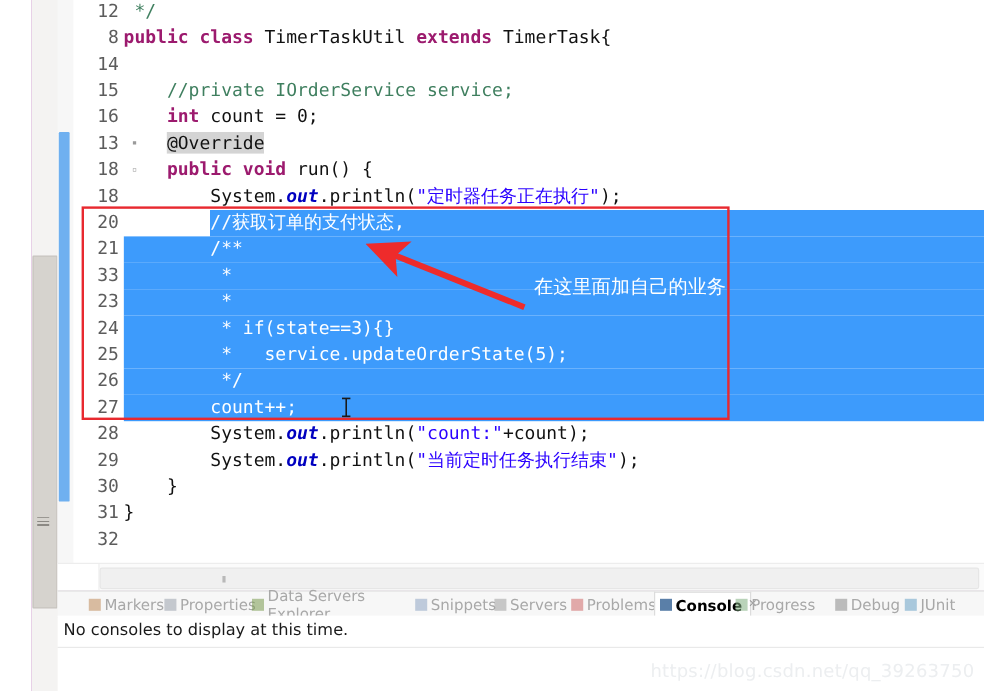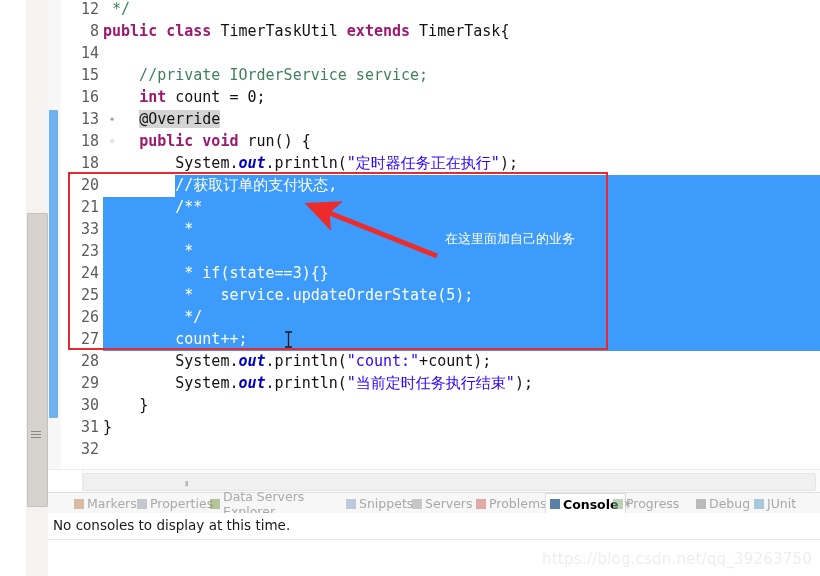--- a/index.html
+++ b/index.html
@@ -47,21 +47,21 @@
   
   .sel{position:absolute;background:#3d9bfc;}
   .sel-txt{position:absolute;white-space:pre;font-size:15px;line-height:22px;color:#ffffff;
            font-family:"DejaVu Sans Mono","Liberation Mono",monospace;}
 
   
   .redbox{position:absolute;border:2px solid #e8292f;background:transparent;box-sizing:border-box;}
   
   .arrow{position:absolute;left:250px;top:193px;width:180px;height:70px;pointer-events:none;}
   
-  .ann-text{position:absolute;color:#ffffff;font-size:13px;line-height:18px;
+  .ann-text{position:absolute;color:#ffffff;font-size:16px;line-height:18px;
             font-family:"DejaVu Sans","Liberation Sans",sans-serif;white-space:pre;}
   
   .ibeam{position:absolute;width:9px;height:17px;}
 
   
   .hscroll{position:absolute;left:0;bottom:0;right:0;height:22px;background:#fbfbfb;border-top:1px solid #ededed;}
   .hscroll-track{position:absolute;left:35px;top:3px;right:4px;height:16px;background:#f0f0f0;border:1px solid #e6e6e6;border-radius:2px;}
   .hscroll-thumb{position:absolute;left:100px;top:4px;width:10px;height:14px;color:#b9b9b9;font-size:9px;}
   .hscroll-left{position:absolute;left:0;top:0;width:34px;height:22px;background:#ffffff;border-right:1px solid #ededed;}
 

